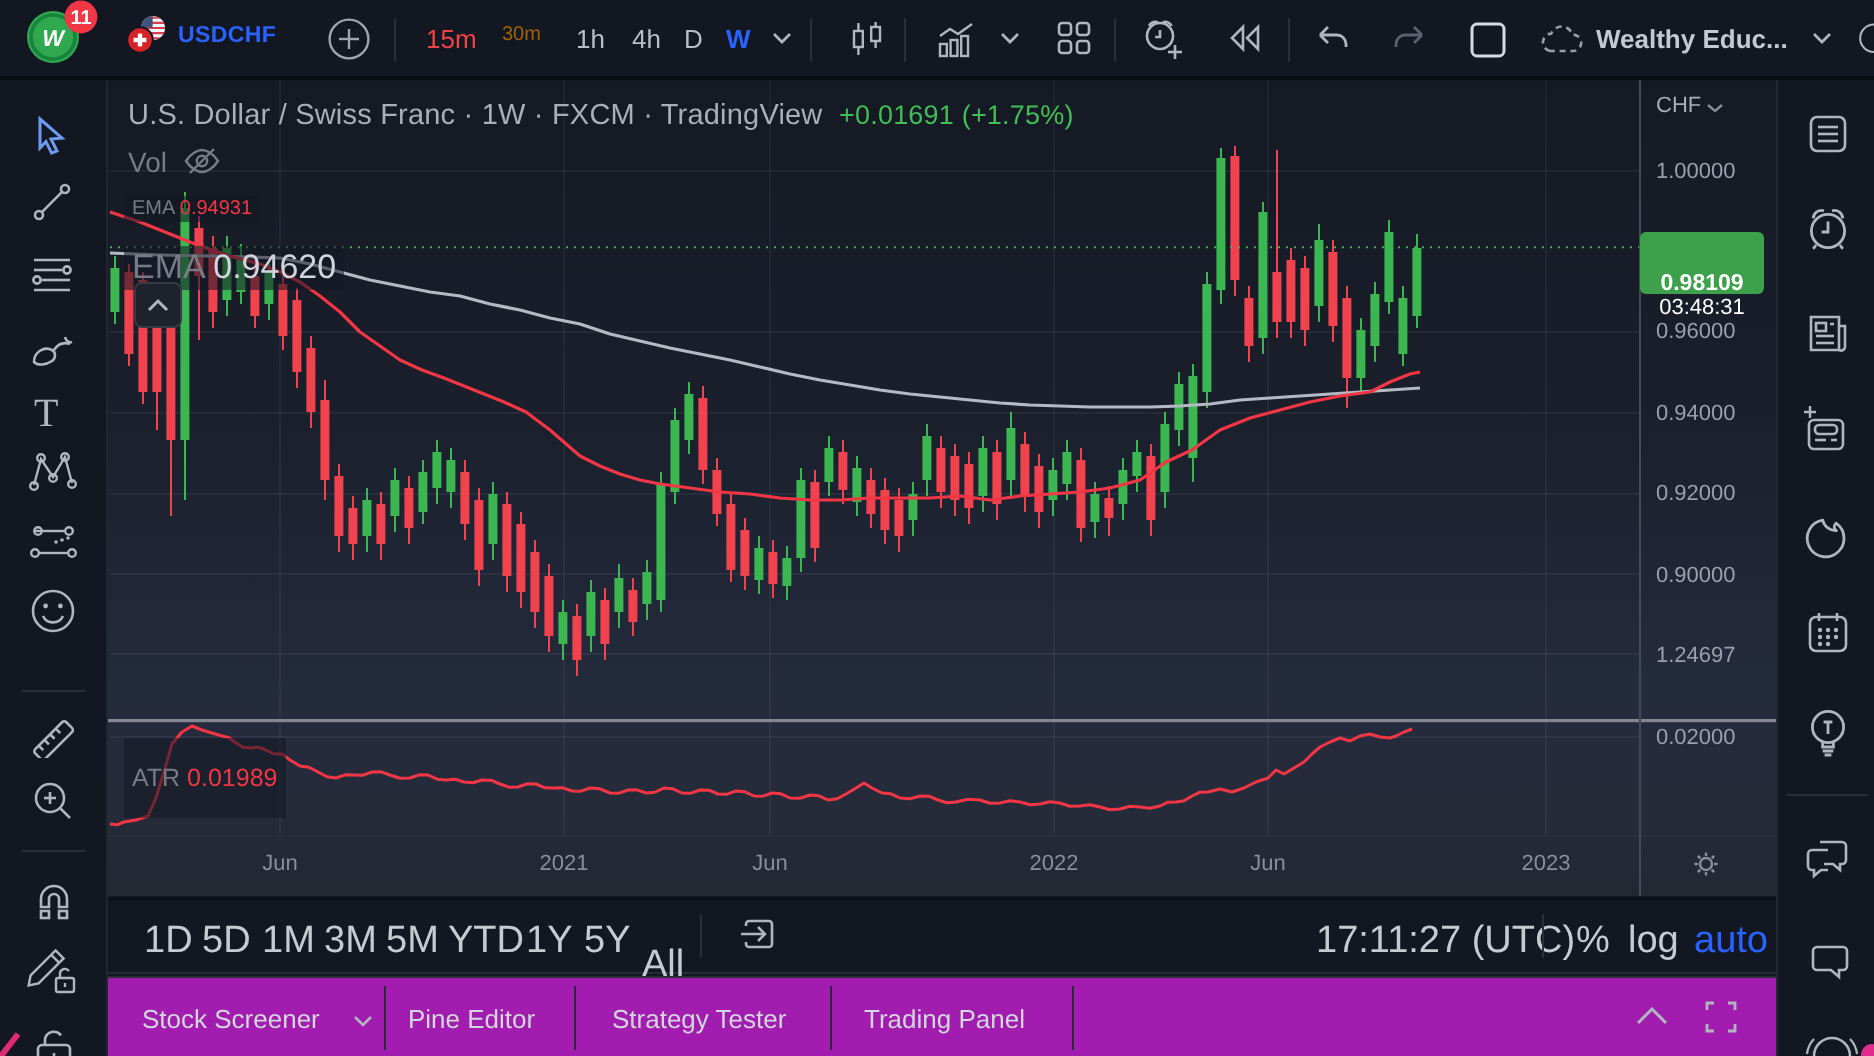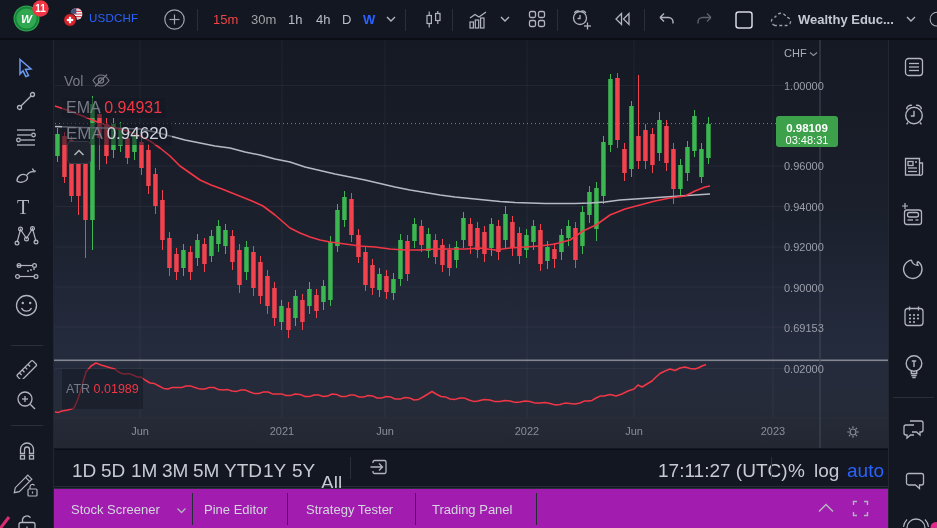--- a/index.html
+++ b/index.html
@@ -30,29 +30,29 @@
           <line x1="7" y1="7" x2="20" y2="7"></line>
           <line x1="7" y1="9.6" x2="20" y2="9.6"></line>
           <line x1="7" y1="12.2" x2="20" y2="12.2"></line>
         </g>
       <rect x="7.5" y="1" width="5.8" height="5.8" fill="#41517e"></rect>
     </g>
     <circle cx="7" cy="13" r="6.4" fill="#d8222a" stroke="#131722" stroke-width="1"></circle>
     <rect x="5.9" y="9.8" width="2.2" height="6.4" fill="#fff"></rect>
     <rect x="3.8" y="11.9" width="6.4" height="2.2" fill="#fff"></rect>
   </svg>
-  <div class="abs" style="left:89px;top:12px;font-size:11.5px;font-weight:normal;color:#2962ff;letter-spacing:.2px">USDCHF</div>
+  <div class="abs" style="left:89px;top:12px;font-size:11.5px;font-weight:bold;color:#2962ff;letter-spacing:.2px">USDCHF</div>
   <svg class="abs" style="left:164px;top:9px" width="21" height="21" viewBox="0 0 21 21" fill="none" stroke="#a0a4ae" stroke-width="1.2">
     <circle cx="10.5" cy="10.5" r="9.7"></circle>
       <line x1="10.5" y1="5.5" x2="10.5" y2="15.5"></line>
       <line x1="5.5" y1="10.5" x2="15.5" y2="10.5"></line>
   </svg>
   <div class="abs" style="left:197px;top:9px;width:1px;height:22px;background:#2a2e39"></div>
   <div class="abs" style="top:12px;left:213px;font-size:13px;color:#ef4444">15m</div>
-  <div class="abs" style="top:12px;left:251px;font-size:13px;color:#a3a3a3">30m</div>
+  <div class="abs" style="top:12px;left:251px;font-size:10px;color:#a16207">30m</div>
   <div class="abs" style="top:12px;left:288px;font-size:13px;color:#b9bdc9">1h</div>
   <div class="abs" style="top:12px;left:316px;font-size:13px;color:#b9bdc9">4h</div>
   <div class="abs" style="top:12px;left:342px;font-size:13px;color:#b9bdc9">D</div>
   <div class="abs" style="top:12px;left:363px;font-size:13px;color:#2962ff;font-weight:bold">W</div>
   <svg class="abs" style="left:385px;top:15px" width="12" height="8" viewBox="0 0 12 8" fill="none" stroke="#b2b5be" stroke-width="1.4">
       <path d="M2 2 L6 6 L10 2"></path>
     </svg>
   <div class="abs" style="left:405px;top:9px;width:1px;height:22px;background:#2a2e39"></div>
 
   <svg class="abs" style="left:424px;top:10px" width="19" height="19" viewBox="0 0 19 19" fill="none" stroke="#b2b5be" stroke-width="1.2">
@@ -433,50 +433,51 @@
 <text x="473" y="395" text-anchor="middle" font-size="11" fill="#8a8e9b">2022</text>
 <text x="580" y="395" text-anchor="middle" font-size="11" fill="#8a8e9b">Jun</text>
 <text x="719" y="395" text-anchor="middle" font-size="11" fill="#8a8e9b">2023</text>
 
   <g transform="translate(791,384)" fill="none" stroke="#8a8e9b" stroke-width="1.2">
     <circle cx="8" cy="8" r="3"></circle>
     <path d="M8 2.2 L8 4 M8 12 L8 13.8 M2.2 8 L4 8 M12 8 L13.8 8 M3.9 3.9 L5.2 5.2 M10.8 10.8 L12.1 12.1 M12.1 3.9 L10.8 5.2 M5.2 10.8 L3.9 12.1"></path>
   </g>
 </svg>
 
+<div class="abs" style="left:10px;top:10px;font-size:14.5px;color:#a9aeb9;white-space:nowrap;letter-spacing:.1px">U.S. Dollar / Swiss Franc · 1W · FXCM · TradingView&nbsp;&nbsp;<span style="color:#3fbf54;font-size:13.5px">+0.01691 (+1.75%)</span></div>
 <div class="abs" style="left:10px;top:33px;font-size:14px;color:#787b86">Vol</div>
 <svg class="abs" style="left:37px;top:33px" width="20" height="15" viewBox="0 0 20 15" fill="none" stroke="#787b86" stroke-width="1.2">
   <path d="M2 7.5 C4.5 3.5 8 2 10 2 C12 2 15.5 3.5 18 7.5 C15.5 11.5 12 13 10 13 C8 13 4.5 11.5 2 7.5 Z"></path>
   <circle cx="10" cy="7.5" r="2.6"></circle>
       <line x1="4" y1="13.5" x2="16" y2="1.5"></line>
 </svg>
-<div class="abs" style="left:8px;top:58px;background:rgba(19,23,34,.55);padding:1px 4px;font-size:16px;color:#787b86">EMA <span style="color:#f23645">0.94931</span></div>
+<div class="abs" style="left:8px;top:58px;background:rgba(19,23,34,.55);padding:1px 4px;font-size:10px;color:#787b86">EMA <span style="color:#f23645">0.94931</span></div>
 <div class="abs" style="left:8px;top:83px;background:rgba(19,23,34,.55);padding:1px 4px;font-size:17px;color:#787b86">EMA <span style="color:#d1d4dc">0.94620</span></div>
 <div class="abs" style="left:13px;top:101px;width:24px;height:23px;background:#1e222d;border:1px solid #363a45;border-radius:4px">
   <svg style="position:absolute;left:5px;top:7px" width="12" height="8" viewBox="0 0 12 8" fill="none" stroke="#b2b5be" stroke-width="1.5">
         <path d="M1.5 6 L6 1.5 L10.5 6"></path>
       </svg>
 </div>
 <div class="abs" style="left:8px;top:329px;background:rgba(19,23,34,.55);padding:13px 4px;font-size:12.5px;color:#787b86">ATR <span style="color:#f23645">0.01989</span></div>
 </div>
 
-<div class="abs" style="left:776px;top:40px;width:68px;height:408px;z-index:3;font-size:11px;color:#9b9fab">
+<div class="abs" style="left:820px;top:40px;width:68px;height:408px;z-index:3;font-size:11px;color:#9b9fab">
   <div class="abs" style="left:8px;top:7px;color:#a7adb9;font-size:11px">CHF</div>
   <svg class="abs" style="left:33px;top:11px" width="9" height="6" viewBox="0 0 9 6" fill="none" stroke="#8a8e9b" stroke-width="1.2">
       <path d="M1 1.5 L4.5 4.5 L8 1.5"></path>
     </svg>
   <div class="abs" style="left:8px;top:40px">1.00000</div>
   <div class="abs" style="left:8px;top:120px">0.96000</div>
   <div class="abs" style="left:8px;top:161px">0.94000</div>
   <div class="abs" style="left:8px;top:201px">0.92000</div>
   <div class="abs" style="left:8px;top:242px">0.90000</div>
-  <div class="abs" style="left:8px;top:282px">0.69153</div>
+  <div class="abs" style="left:8px;top:282px">1.24697</div>
   <div class="abs" style="left:8px;top:323px">0.02000</div>
   <div class="abs" style="left:0;top:76px;width:62px;height:31px;background:#3da14b;border-radius:3px;color:#fff;text-align:center;font-weight:bold">
-    <div style="font-size:11.5px;margin-top:6px">0.98109</div>
+    <div style="font-size:11.5px;margin-top:20px">0.98109</div>
       <div style="font-size:11px;font-weight:normal">03:48:31</div>
   </div>
 </div>
 
 <div class="abs" style="left:54px;top:449px;width:834px;height:38px;background:#131722;border-top:1px solid #0c0e15;border-bottom:1px solid #262b35;font-size:19px;color:#c7cad1;z-index:4">
   <div class="abs" style="left:18px;top:10px">1D</div>
   <div class="abs" style="left:47px;top:10px">5D</div>
   <div class="abs" style="left:77px;top:10px">1M</div>
   <div class="abs" style="left:108px;top:10px">3M</div>
   <div class="abs" style="left:139px;top:10px">5M</div>

